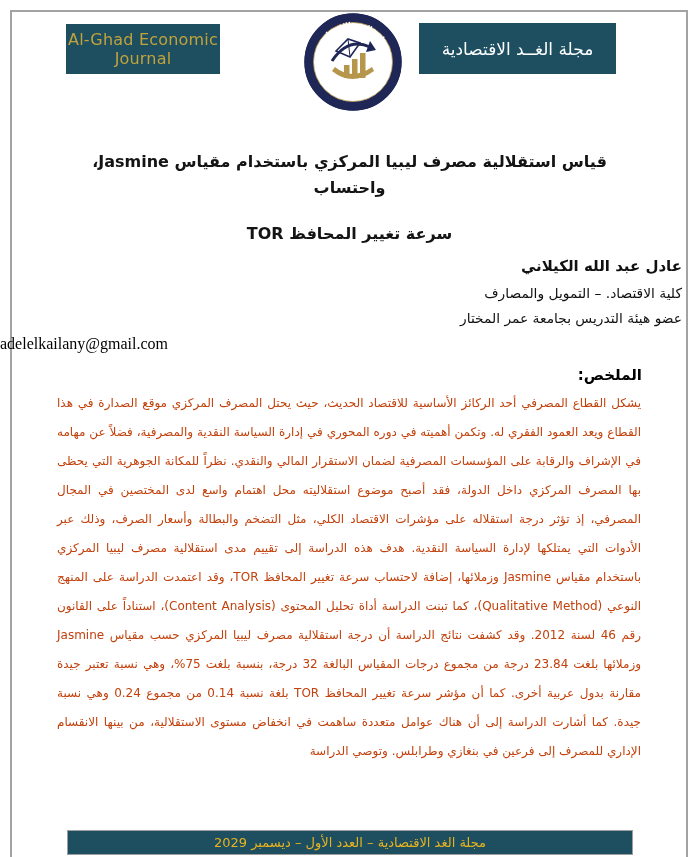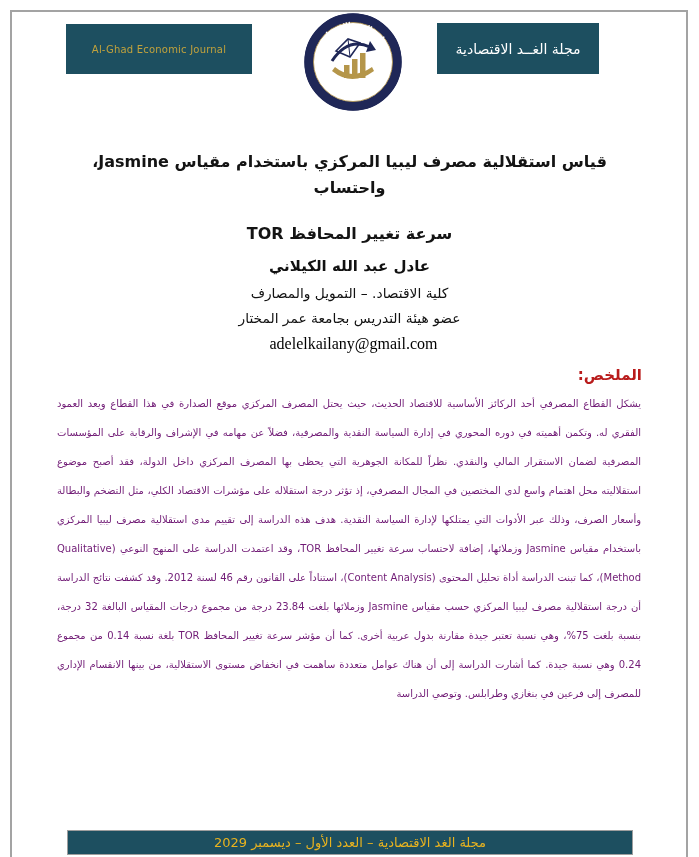--- a/index.html
+++ b/index.html
@@ -17,56 +17,56 @@
     pointer-events:none;
   }
   
   .hdr-box{
     position:absolute;
     background:#1d4f60;
     display:flex;align-items:center;justify-content:center;
     text-align:center;
   }
   .hdr-box.en{
-    left:66px;top:24px;width:186px;height:50px;
-    color:#c2a23c;font-size:10px;font-weight:500;letter-spacing:.2px;
+    left:66px;top:24px;width:154px;height:50px;
+    color:#c2a23c;font-size:16px;font-weight:500;letter-spacing:.2px;
   }
   .hdr-box.ar{
-    left:437px;top:23px;width:162px;height:51px;
-    color:#ffffff;font-size:14px;
+    left:419px;top:23px;width:197px;height:51px;
+    color:#ffffff;font-size:17px;
   }
   .logo{
     position:absolute;left:304px;top:13px;width:98px;height:98px;
   }
   
   .title{
     position:absolute;left:55px;right:55px;top:149px;
     text-align:center;font-weight:bold;color:#141414;
     font-size:16px;line-height:26px;
   }
   .title .l1{margin-bottom:20px;}
   
   .author{
-    position:absolute;left:0;right:0;top:257px;
-    text-align:center;color:#111;
+    position:absolute;left:0;right:17px;top:257px;
+    color:#111;
   }
   .author-name{font-weight:bold;font-size:15px;margin-bottom:10px;}
   .author-line{font-size:13.8px;margin-bottom:9px;}
   .author-email{
     font-family:"Liberation Serif",serif;
-    font-size:16px;color:#000;padding-left:8px;
+    font-size:16px;color:#000;
   }
   
   .abstract-heading{
     position:absolute;right:57px;top:366px;
-    font-weight:bold;font-size:15px;color:#b91c1c;
+    font-weight:bold;font-size:15px;color:#000000;
   }
   .abstract-body{
     position:absolute;left:57px;right:58px;top:389px;margin:0;
-    font-size:10px;line-height:29px;color:#701a75;
+    font-size:12px;line-height:29px;color:#c2410c;
     text-align:justify;
   }
   
   .footer-bar{
     position:absolute;left:67px;top:830px;width:566px;height:25px;
     background:#1d4f60;border:1px solid #9e9e9e;box-sizing:border-box;
     display:flex;align-items:center;justify-content:center;
   }
   .footer-bar span{color:#e9b31f;font-size:13px;}
 </style>

